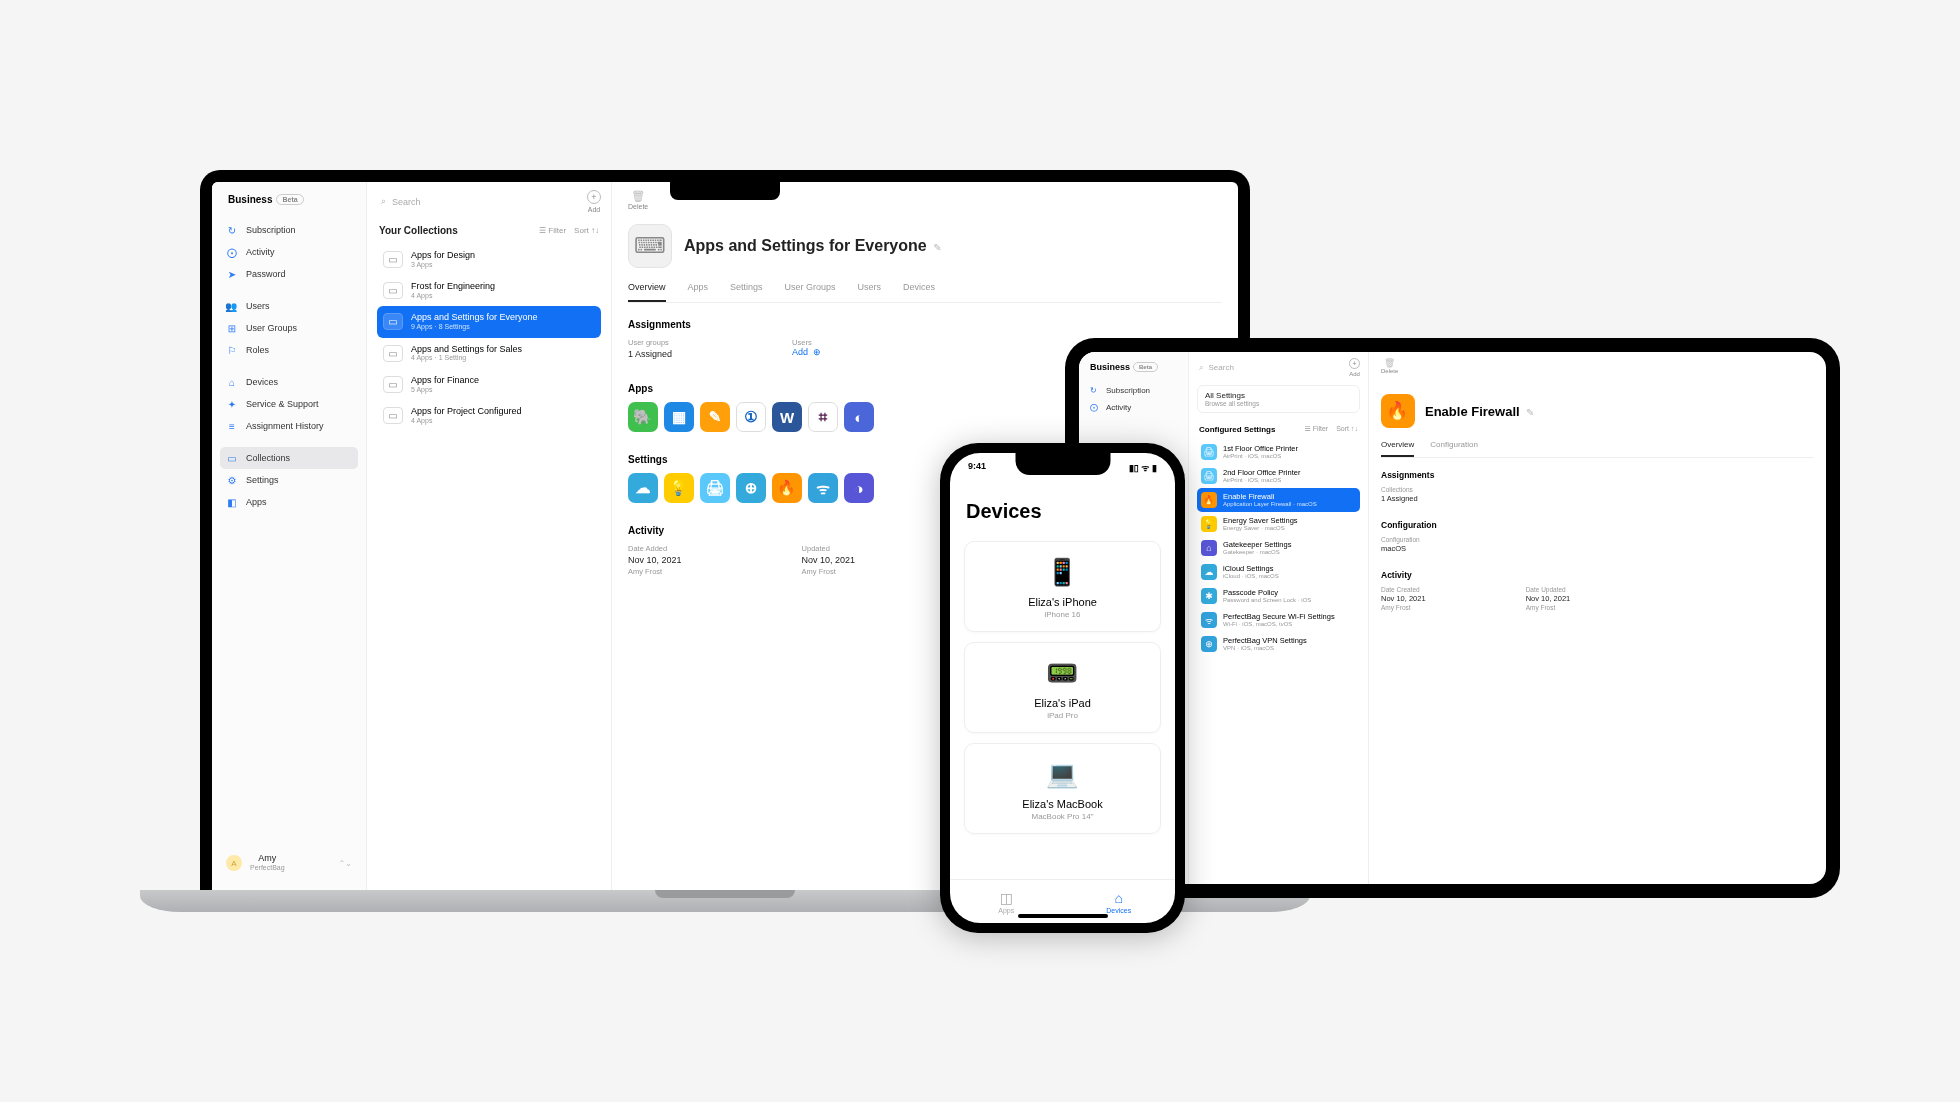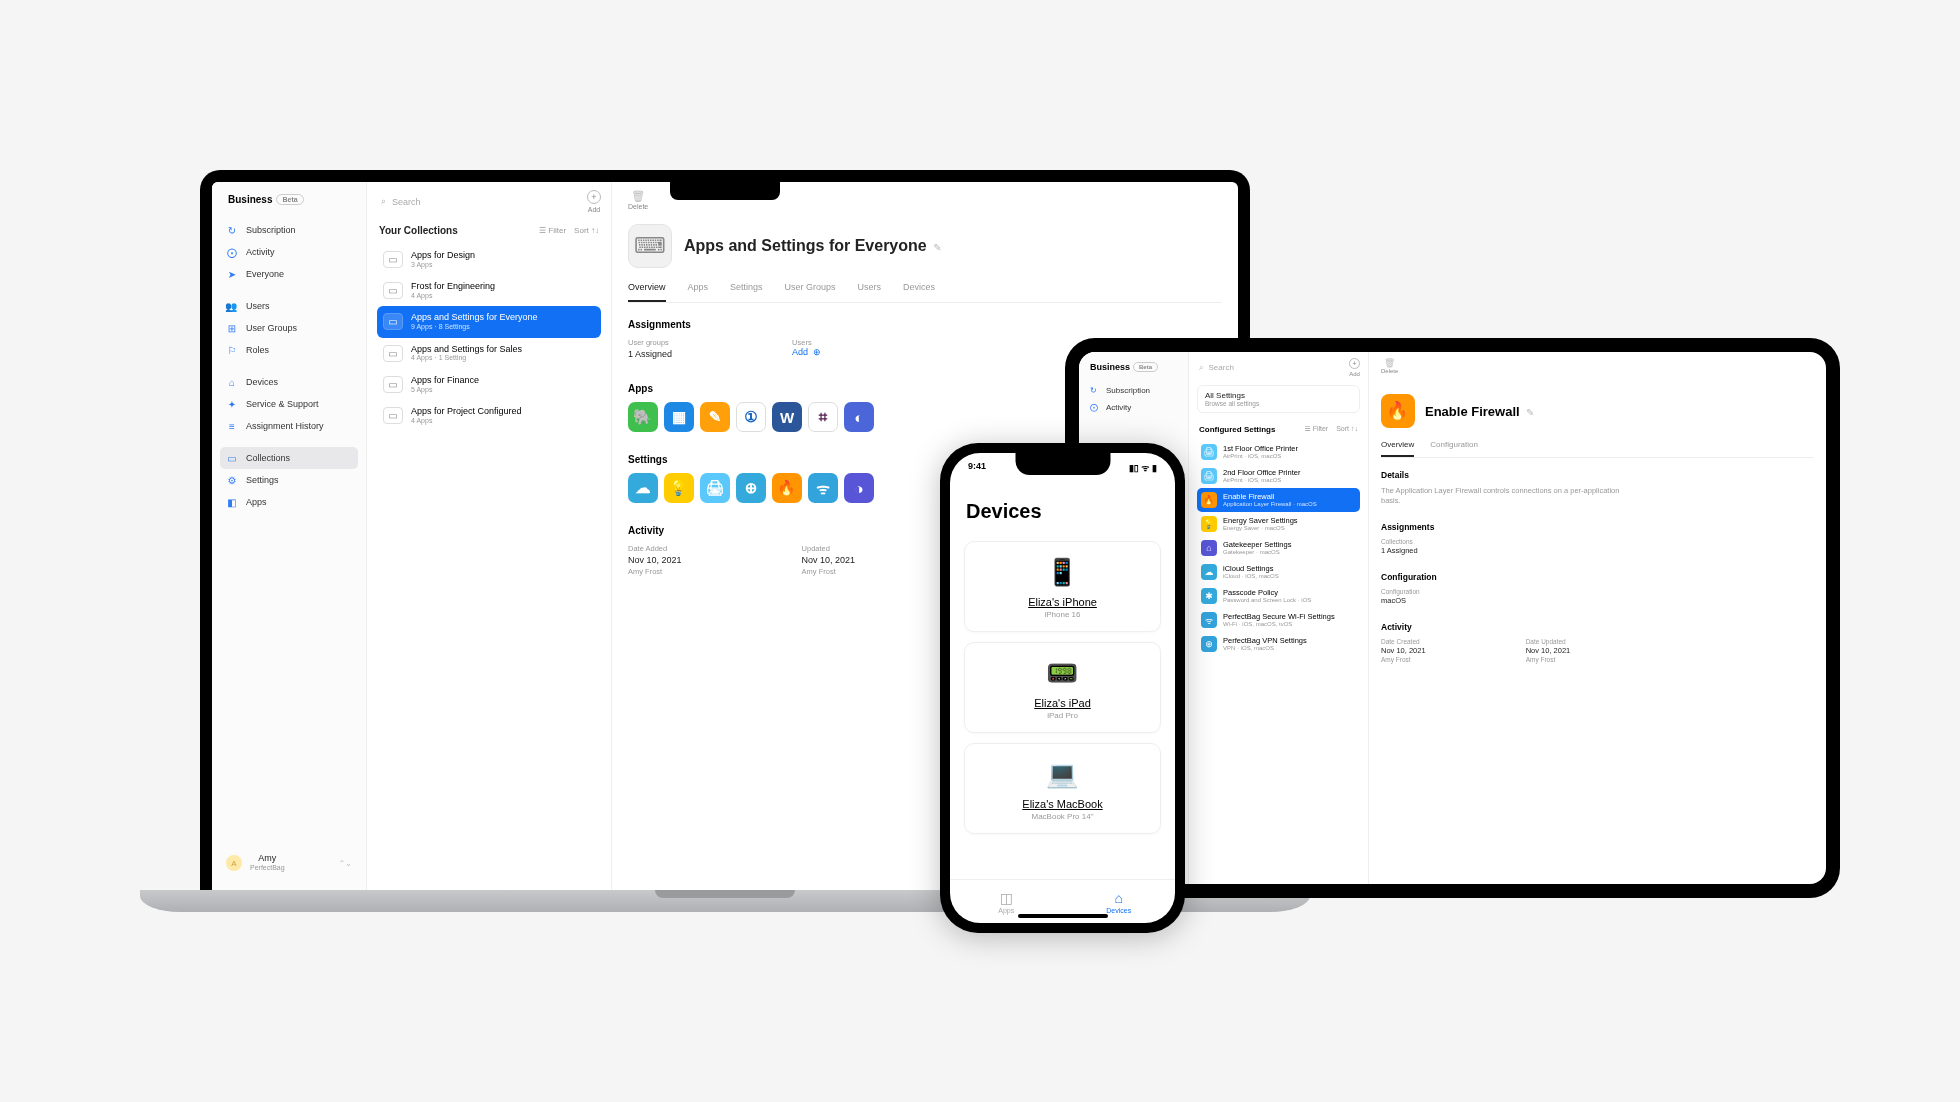--- a/index.html
+++ b/index.html
@@ -100,21 +100,21 @@
 
   
   .iphone { position:absolute; left:940px; top:443px; width:245px; height:490px; background:#000; border-radius:38px; padding:10px; z-index:100; box-shadow:0 4px 30px rgba(0,0,0,.25);}
   .iphone-notch{position:absolute;left:50%;transform:translateX(-50%);top:10px;width:95px;height:22px;background:#000;border-radius:0 0 14px 14px;z-index:5;}
   .iphone-display{background:#fff;width:100%;height:100%;border-radius:30px;overflow:hidden;position:relative;display:flex;flex-direction:column;gap:8px;}
   .iphone-status{display:flex;justify-content:space-between;padding:8px 18px 4px;font-size:9px;font-weight:600;}
   .iphone-title{font-size:20px;font-weight:700;padding:14px 16px 10px;}
   .iphone-cards{padding:0 14px;display:flex;flex-direction:column;gap:10px;}
   .iphone-card{border:1px solid #eee;border-radius:10px;padding:12px;text-align:center;box-shadow:0 1px 3px rgba(0,0,0,.03);}
   .iphone-card-img{width:36px;height:36px;margin:0 auto 6px;display:flex;align-items:center;justify-content:center;font-size:26px;}
-  .iphone-card-name{font-size:11px;font-weight:500;text-decoration:underline;}
+  .iphone-card-name{font-size:11px;font-weight:500;}
   .iphone-card-sub{font-size:8px;color:#999;margin-top:2px;}
   .iphone-tabbar{margin-top:auto;border-top:1px solid #eee;display:flex;height:44px;}
   .iphone-tab{flex:1;display:flex;flex-direction:column;align-items:center;justify-content:center;gap:1px;font-size:7px;color:#aaa;}
   .iphone-tab.active{color:#1170f4;}
   .iphone-homebar{position:absolute;bottom:5px;left:50%;transform:translateX(-50%);width:90px;height:4px;background:#000;border-radius:3px;}
 
   .edit-pencil{color:#bbb;font-size:10px;margin-left:4px;}
 </style>
 </head>
 <body>
@@ -135,21 +135,21 @@
             <div class="mac-nav-item">
               <span class="ico">↻</span>
               <span>Subscription</span>
             </div>
             <div class="mac-nav-item">
               <span class="ico">⨀</span>
               <span>Activity</span>
             </div>
             <div class="mac-nav-item">
               <span class="ico">➤</span>
-              <span>Everyone</span>
+              <span>Password</span>
             </div>
           </div>
         <div class="mac-nav-sep"></div>
         <div id="mac-nav2">
             <div class="mac-nav-item">
               <span class="ico">👥</span>
               <span>Users</span>
             </div>
             <div class="mac-nav-item">
               <span class="ico">⊞</span>
@@ -477,24 +477,20 @@
         <div>
           <span class="ipad-firewall-title">Enable Firewall</span>
           <span class="edit-pencil">✎</span>
         </div>
       </div>
       <div class="ipad-tabs" id="ipad-tabs">
           <div class="ipad-tab active">Overview</div>
           <div class="ipad-tab">Configuration</div>
         </div>
 
-      <div class="ipad-sec">
-        <h5>Details</h5>
-        <div class="ipad-desc">The Application Layer Firewall controls connections on a per-application basis.</div>
-      </div>
       <div class="ipad-sec">
         <h5>Assignments</h5>
         <div class="ipad-kv-l">Collections</div>
         <div class="ipad-kv-v">1 Assigned</div>
       </div>
       <div class="ipad-sec">
         <h5>Configuration</h5>
         <div class="ipad-kv-l">Configuration</div>
         <div class="ipad-kv-v">macOS</div>
       </div>

